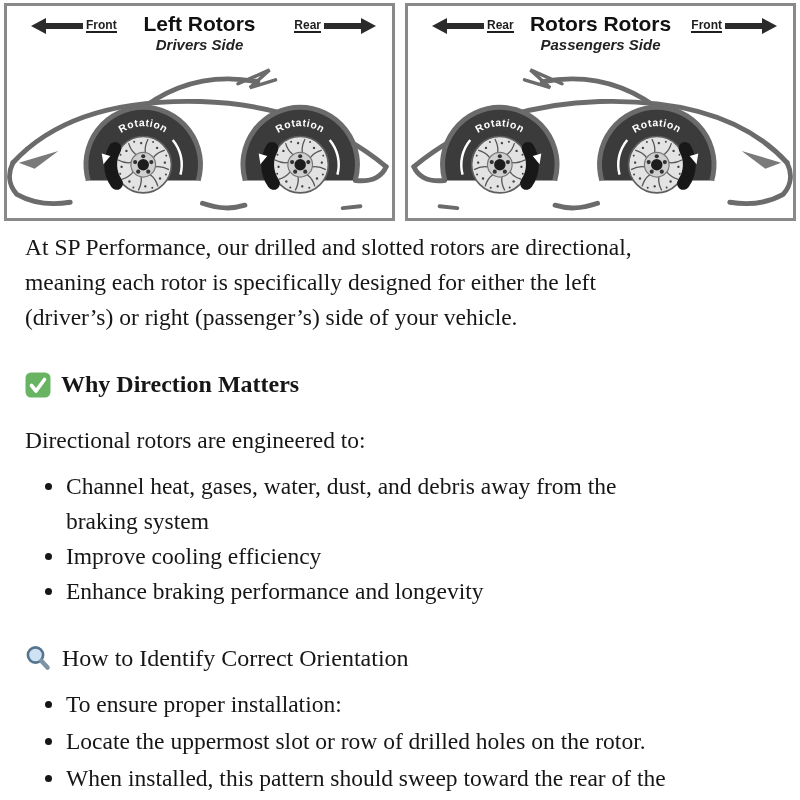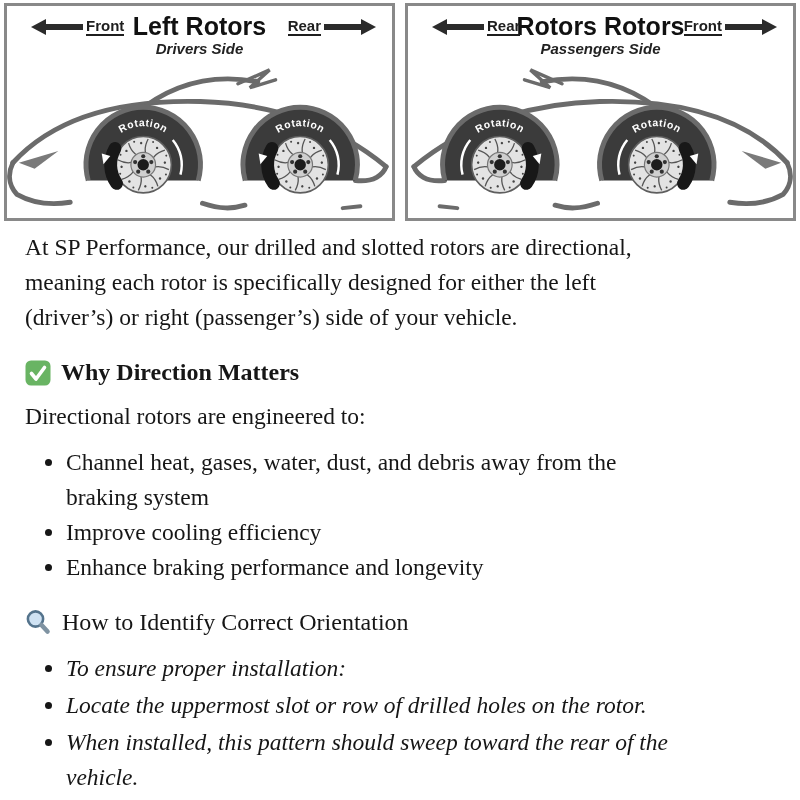--- a/index.html
+++ b/index.html
@@ -4,38 +4,38 @@
 <style>
   html,body{margin:0;padding:0;}
   body{width:800px;height:800px;background:#fff;color:#151515;
        font-family:"Liberation Serif",serif;overflow:hidden;}
 
   
   .diagram{display:flex;gap:10px;padding:3px 4px 0 4px;}
   .panel{flex:1;border:3px solid #898989;background:#fff;height:212px;overflow:hidden;}
   .panel-header{position:relative;height:50px;padding-top:7px;}
   .dir{position:absolute;top:12px;display:flex;align-items:center;gap:3px;
-       font-family:"Liberation Sans",sans-serif;font-weight:bold;font-size:15px;color:#1e1e1e;}
+       font-family:"Liberation Sans",sans-serif;font-weight:bold;font-size:12px;color:#1e1e1e;}
   .dir-left{left:24px;}
   .dir-right{right:16px;}
   .dir .lbl{border-bottom:2.5px solid #1e1e1e;line-height:1.05;padding-bottom:0px;}
   .titles{text-align:center;}
-  .panel-title{font-family:"Liberation Sans",sans-serif;font-weight:bold;font-size:25px;line-height:1.05;color:#111;}
+  .panel-title{font-family:"Liberation Sans",sans-serif;font-weight:bold;font-size:21px;line-height:1.05;color:#111;}
   .panel-sub{font-family:"Liberation Sans",sans-serif;font-weight:bold;font-style:italic;font-size:15px;margin-top:1px;color:#222;}
   svg.car{display:block;}
 
   
   .article{padding:0 25px 0 25px;font-size:23.5px;line-height:35px;color:#161616;}
   .intro{margin:9px 0 0 0;white-space:pre-line;}
-  .heading{display:flex;align-items:center;gap:10px;font-size:24px;margin-top:20px;}
+  .heading{display:flex;align-items:center;gap:10px;font-size:24px;margin-top:32px;}
   .heading.bold{font-weight:bold;}
-  .lead{margin-top:9px;}
+  .lead{margin-top:21px;}
   ul{margin:11px 0 0 0;padding-left:41px;}
   li{white-space:pre-line;}
-  ul.second li{margin-bottom:2px;font-style:italic;}
+  ul.second li{margin-bottom:2px;}
   .emoji{flex:0 0 auto;display:inline-flex;}
 </style>
 </head>
 <body>
 
 <div class="diagram">
 
   <div class="panel">
     <div class="panel-header">
       <div class="dir dir-left">

